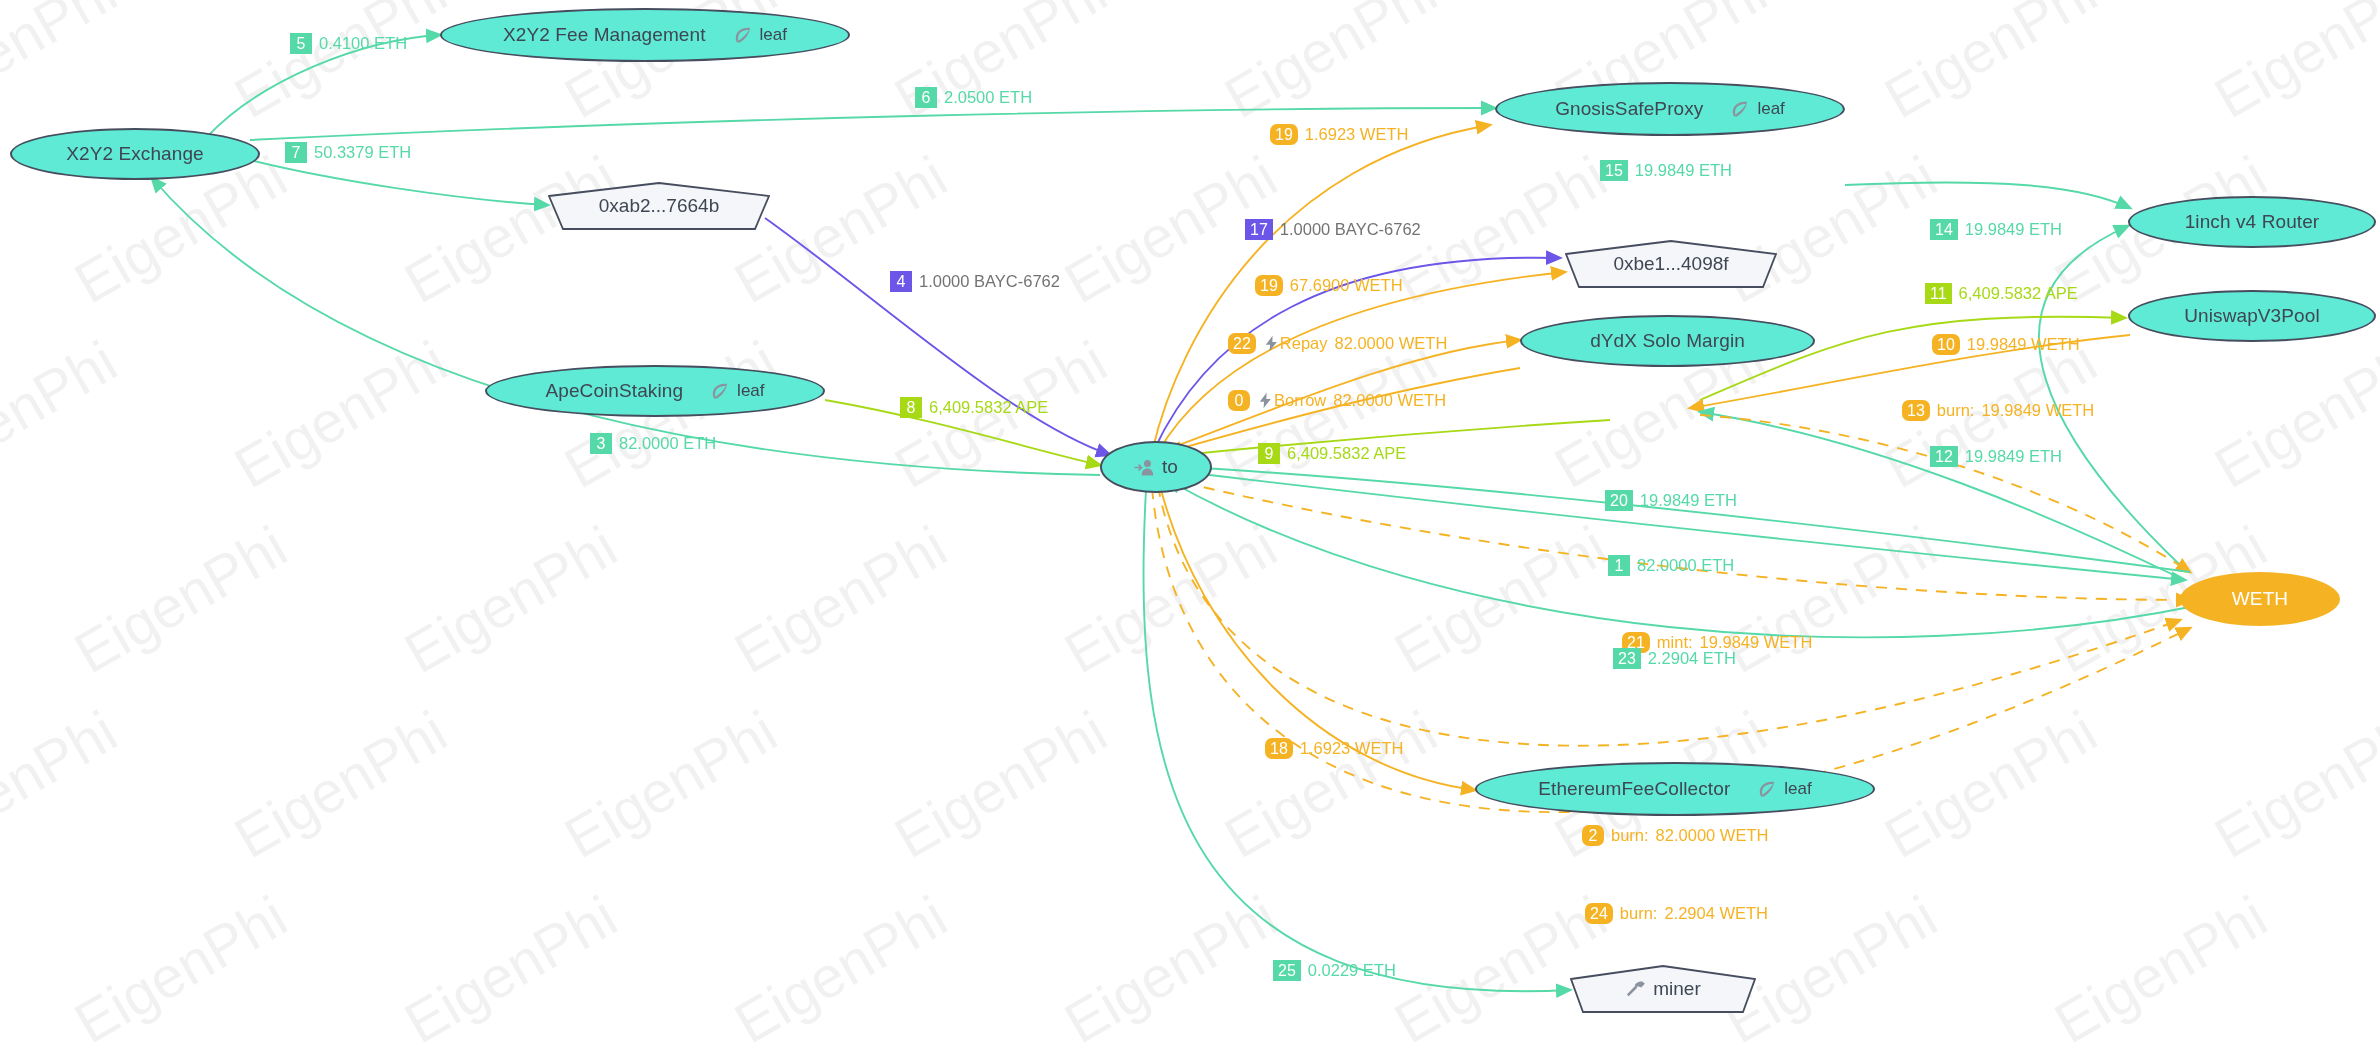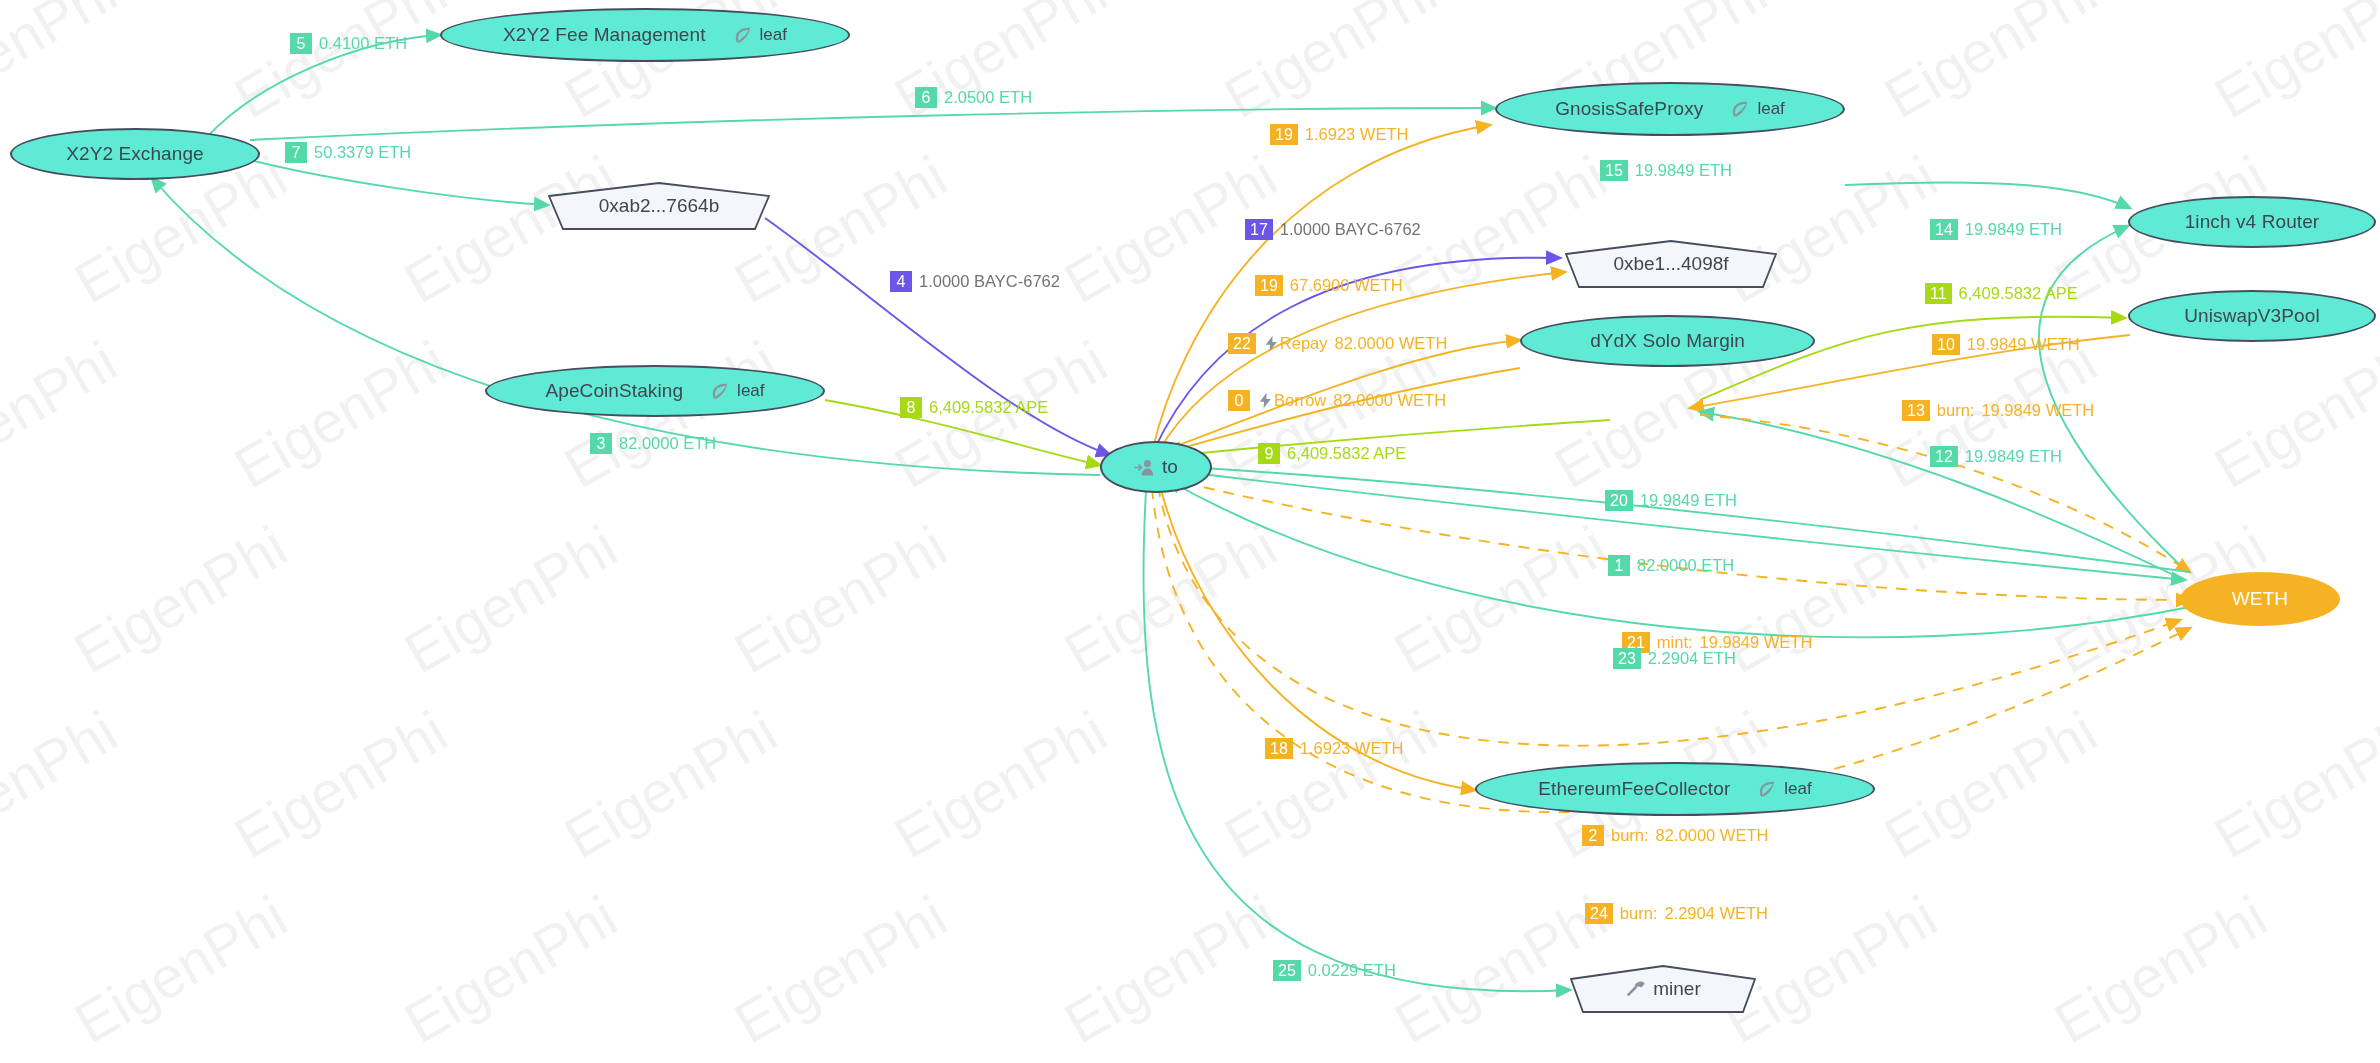--- a/index.html
+++ b/index.html
@@ -35,21 +35,21 @@
   .elabel{position:absolute;display:flex;align-items:center;white-space:nowrap;
           font-size:16.5px;line-height:1;}
   .idx{display:inline-flex;align-items:center;justify-content:center;
        min-width:22px;height:21px;padding:0 5px;box-sizing:border-box;
        color:#ffffff;font-size:16px;font-weight:400;}
   .etxt{margin-left:7px;}
   .eop{margin-left:7px;display:inline-flex;align-items:center;}
   .bolt{width:17px;height:17px;display:block;}
 
   .c-eth   .idx{background:#56d9a8;}  .c-eth   .etxt,.c-eth .eop{color:#56d9a8;}
-  .c-weth  .idx{background:#f5b324;}  .c-weth  .etxt,.c-weth .eop{color:#f5b324;}
+  .c-weth  .idx{background:#f5b324;border-radius:7px;}  .c-weth  .etxt,.c-weth .eop{color:#f5b324;}
   .c-bayc  .idx{background:#6c56e8;}  .c-bayc  .etxt,.c-bayc .eop{color:#737373;}
   .c-ape   .idx{background:#a7d916;}  .c-ape   .etxt,.c-ape .eop{color:#a7d916;}
 
   .wmtext{font-family:"Liberation Sans",sans-serif;font-size:58px;
           fill:#000000;fill-opacity:.055;font-weight:400;}
 </style>
 </head>
 <body>
 
 <div id="stage">

